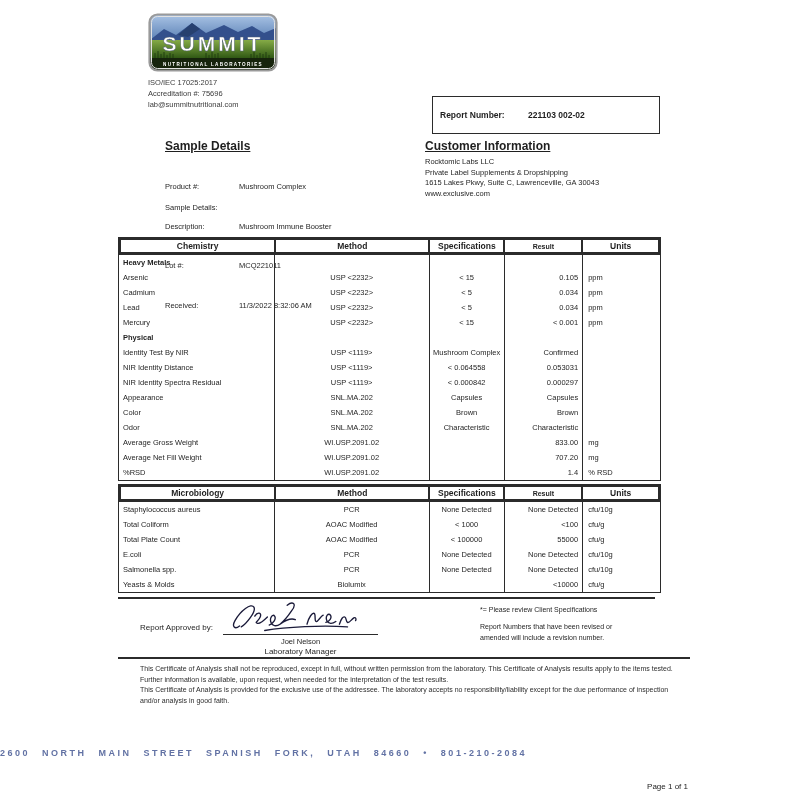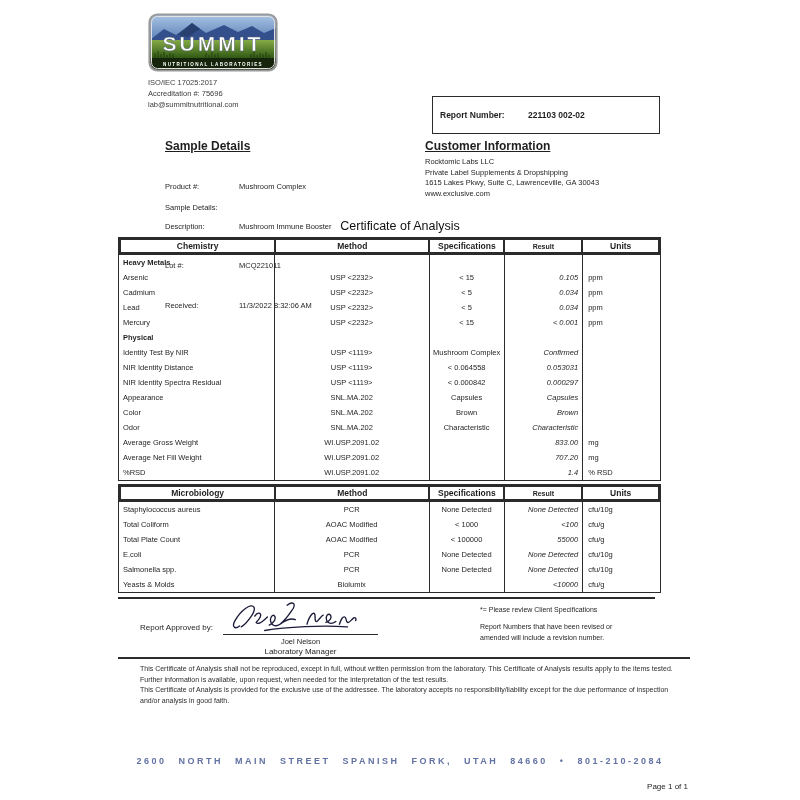--- a/index.html
+++ b/index.html
@@ -34,41 +34,41 @@
   .coa-thead { display:flex; border:2px solid #2b2b2b; }
   .coa-th { border:1px solid #2b2b2b; font-weight:bold; text-align:center; font-size:8.5px; height:14px; line-height:12px; }
   .coa-th.c3 { font-size:7px; line-height:13px; }
   .c0 { width:28.8%; } .c1 { width:28.6%; } .c2 { width:13.9%; } .c3 { width:14.5%; } .c4 { flex:1; }
   .coa-tbody { border:1.5px solid #2b2b2b; border-top:none; }
   .coa-tr { display:flex; height:15px; line-height:15px; font-size:7.5px; }
   .coa-td { overflow:hidden; white-space:nowrap; }
   .coa-td.c0 { padding-left:4px; border-right:1.5px solid #2b2b2b; }
   .coa-td.c1 { text-align:center; border-right:1.5px solid #2b2b2b; }
   .coa-td.c2 { text-align:center; border-right:1.5px solid #2b2b2b; }
-  .coa-td.c3 { text-align:right; padding-right:4px; border-right:1.5px solid #2b2b2b;font-style:italic; }
+  .coa-td.c3 { text-align:right; padding-right:4px; border-right:1.5px solid #2b2b2b; }
   .coa-td.c4 { padding-left:5px; }
   .coa-tr.section .coa-td.c0 { font-weight:bold; }
 
   
   .sig-section { position:absolute; left:118px; top:597px; width:572px; height:62px; }
   .sig-rule-top { position:absolute; left:0; top:0; width:537px; height:2px; background:#2b2b2b; }
   .sig-rule-bottom { position:absolute; left:0; bottom:0; width:572px; height:2px; background:#2b2b2b; }
   .sig-label { position:absolute; left:22px; top:26px; font-size:8px; }
   .sig-draw { position:absolute; left:105px; top:2px; width:150px; height:36px; }
   .sig-line { position:absolute; left:105px; top:37px; width:155px; border-bottom:1px solid #2b2b2b; }
   .sig-name { position:absolute; left:105px; top:40px; width:155px; text-align:center; font-size:7.5px; }
   .sig-title { position:absolute; left:105px; top:50px; width:155px; text-align:center; font-size:8px; }
   .sig-note-1 { position:absolute; left:362px; top:9px; font-size:7px; }
   .sig-note-2 { position:absolute; left:362px; top:25px; width:150px; font-size:7px; line-height:10.5px; }
 
   
   .disclaimer { position:absolute; left:140px; top:664px; width:538px; font-size:7px; line-height:10.5px; color:#2c2c2c; }
 
   
-  .footer-address { position:absolute; left:0; top:748px; width:800px; text-align:center; font-size:9px; font-weight:bold; letter-spacing:2.5px; word-spacing:7px; color:#6272a4;margin-top:8px; }
+  .footer-address { position:absolute; left:0; top:748px; width:800px; text-align:left; font-size:9px; font-weight:bold; letter-spacing:2.5px; word-spacing:7px; color:#6272a4; }
   .page-indicator { position:absolute; right:112px; top:762px; font-size:8px; color:#222;margin-top:20px; }
 </style>
 </head>
 <body>
 
 <div class="page">
 
   <div class="logo-block">
     <svg width="130" height="59" viewBox="0 0 130 59">
       <defs>
@@ -138,21 +138,20 @@
   <div class="sample-extra">Sample Details:</div>
 
   <div class="customer-info">
     <div class="block-title">Customer Information</div>
     <div class="info-line">Rocktomic Labs LLC</div>
     <div class="info-line">Private Label Supplements &amp; Dropshipping</div>
     <div class="info-line">1615 Lakes Pkwy, Suite C, Lawrenceville, GA 30043</div>
     <div class="info-line">www.exclusive.com</div>
   </div>
 
-  <div class="coa-title">Certificate of Analysis</div>
 
   <div class="tables-wrap">
     <div class="coa-table">
         <div class="coa-thead">
           <div class="coa-th c0">Chemistry</div>
           <div class="coa-th c1">Method</div>
           <div class="coa-th c2">Specifications</div>
           <div class="coa-th c3">Result</div>
           <div class="coa-th c4">Units</div>
         </div>

